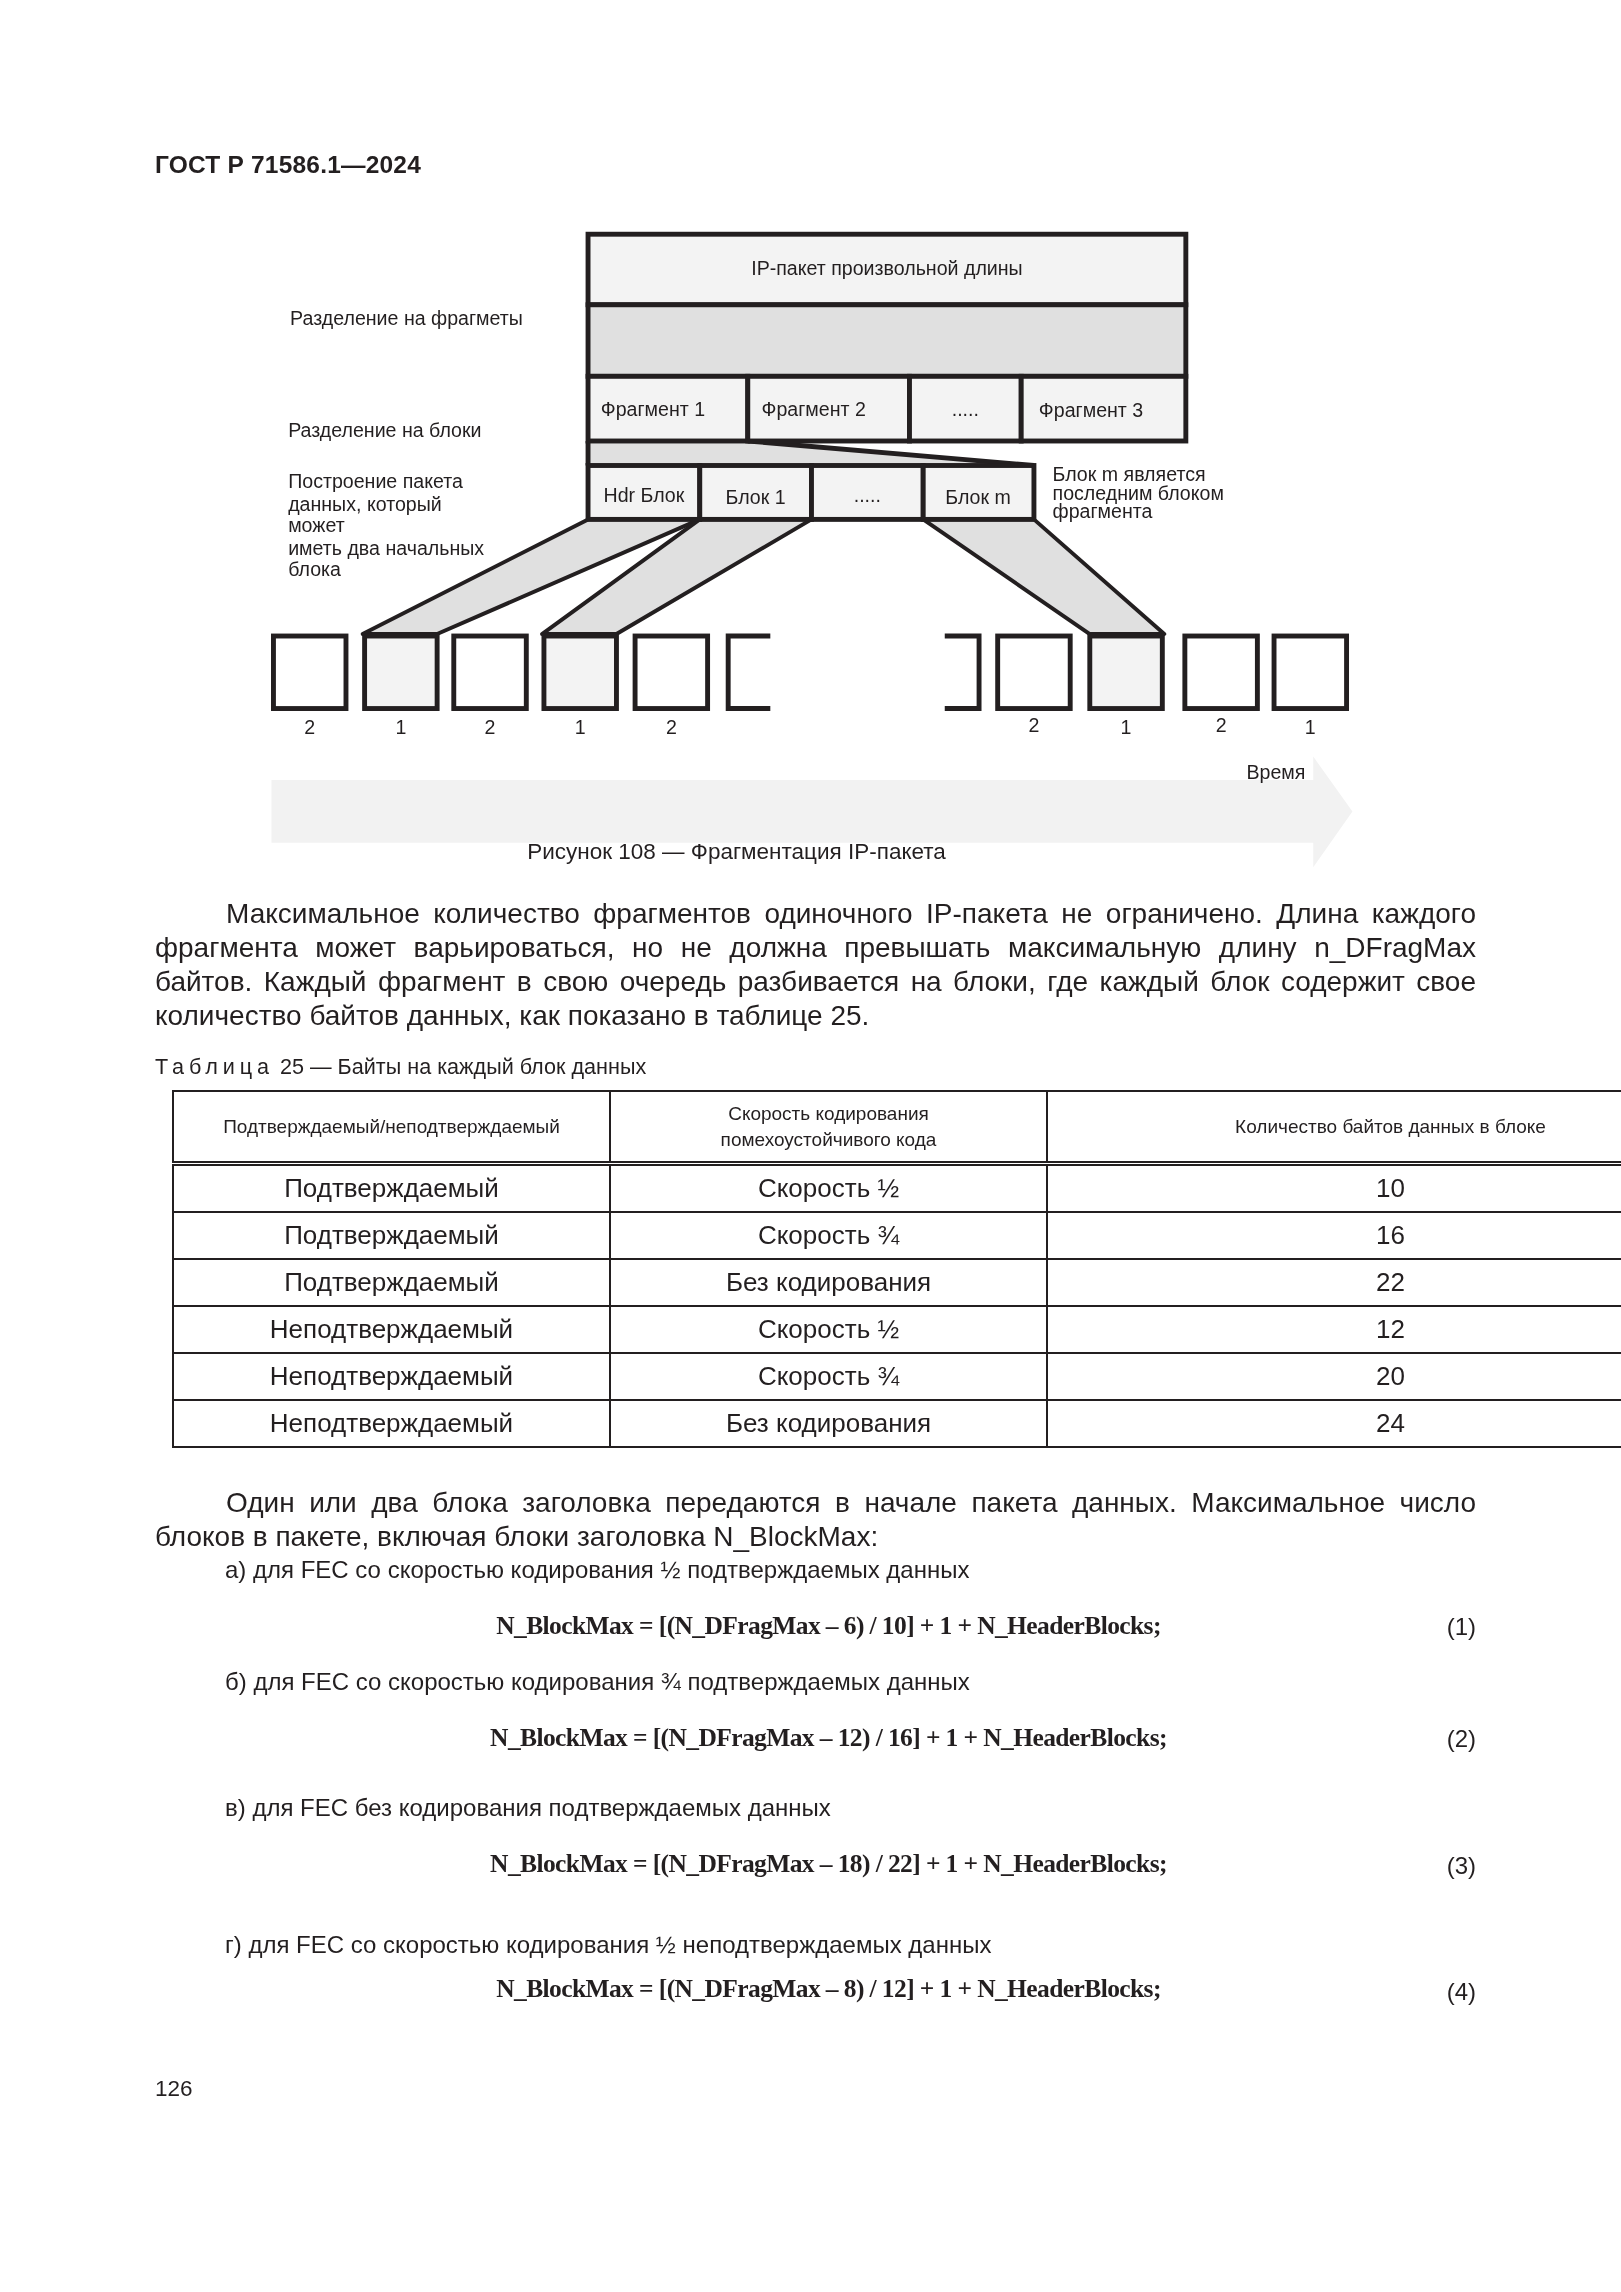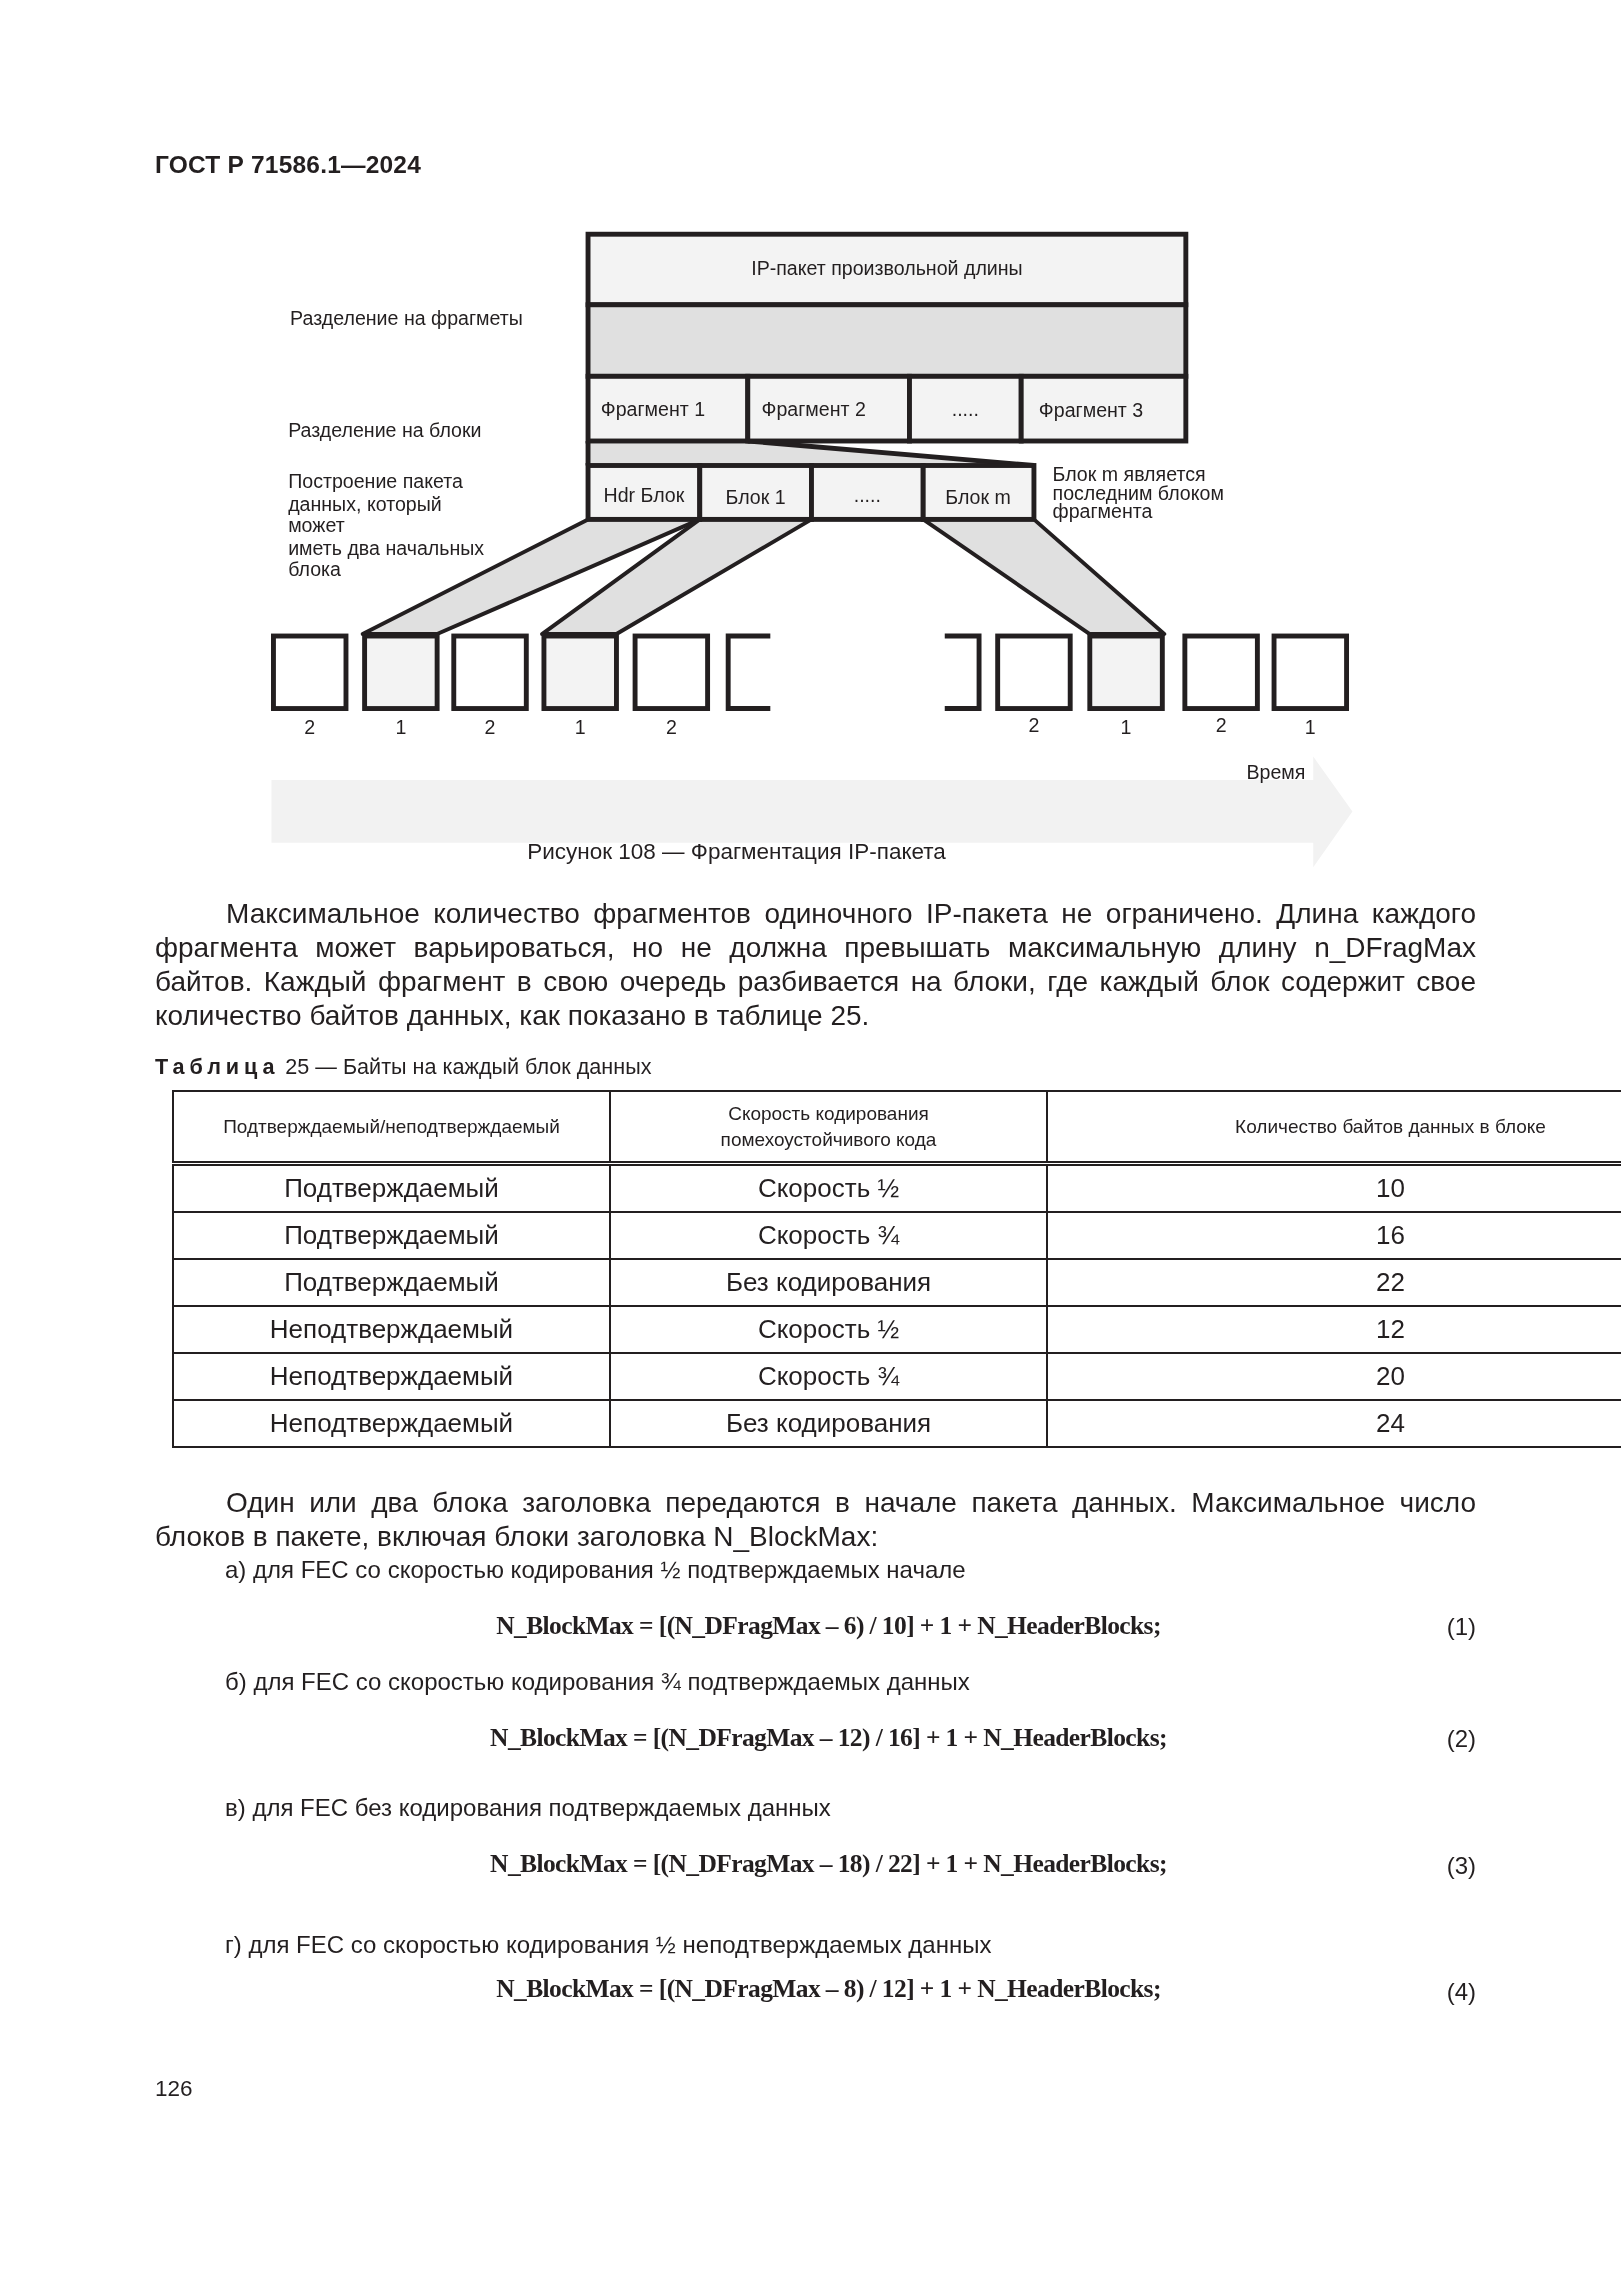--- a/index.html
+++ b/index.html
@@ -6,21 +6,21 @@
   body { width: 1621px; height: 2293px; position: relative; overflow: hidden;
          font-family: "Liberation Sans", "DejaVu Sans", sans-serif; color: #231f20; }
   .abs { position: absolute; }
   .doc-header { left: 155px; top: 151px; font-size: 24.5px; font-weight: bold; letter-spacing: 0.2px; }
   svg#fig { position: absolute; left: 0; top: 0; }
   .fig-text { font-family: "Liberation Sans", sans-serif; fill: #231f20; }
   .caption { left: 0; width: 1473px; top: 839px; text-align: center; font-size: 22.5px; }
   .para { left: 155px; width: 1321px; font-size: 28px; line-height: 34px; text-align: justify; }
   .para .indent { display: inline-block; width: 71px; }
   .table-title { left: 155px; top: 1054px; font-size: 21.6px; }
-  .table-title .spaced { letter-spacing: 4.9px; font-weight: bold; }
+  .table-title .spaced { letter-spacing: 4.9px; }
   table.data { position: absolute; left: 172px; top: 1090px; width: 1563px; border-collapse: collapse; }
   table.data th, table.data td { border: 2.9px solid #231f20; text-align: center; padding: 0; }
   table.data th { height: 69px; font-weight: normal; font-size: 19px; line-height: 25.5px; border-bottom: 5.9px double #231f20; }
   table.data td { height: 45px; font-size: 26px; }
   table.data col.c1 { width: 437px; }
   table.data col.c2 { width: 437px; }
   .list-item { left: 225px; font-size: 24px; }
   .formula { left: 461px; width: 735px; text-align: center; font-family: "Liberation Serif", "DejaVu Serif", serif;
              font-weight: bold; font-size: 25.5px; letter-spacing: -0.6px; }
   .eq-num { right: 145px; font-size: 24px; }
@@ -164,21 +164,21 @@
       <tr>
         <td>Неподтверждаемый</td>
         <td>Без кодирования</td>
         <td>24</td>
       </tr>
     </tbody>
 </table>
 
 <div class="abs para" style="top:1486px;"><span class="indent"></span><span>Один или два блока заголовка передаются в начале пакета данных. Максимальное число блоков в пакете, включая блоки заголовка N_BlockMax:</span></div>
 
-<div class="abs list-item" style="top:1556px;">а) для FEC со скоростью кодирования ½ подтверждаемых начале</div>
+<div class="abs list-item" style="top:1556px;">а) для FEC со скоростью кодирования ½ подтверждаемых данных</div>
 <div class="abs formula" style="top:1611px;">N_BlockMax = [(N_DFragMax – 6) / 10] + 1 + N_HeaderBlocks;</div>
 <div class="abs eq-num" style="top:1613px;">(1)</div>
 
 <div class="abs list-item" style="top:1668px;">б) для FEC со скоростью кодирования ¾ подтверждаемых данных</div>
 <div class="abs formula" style="top:1723px;">N_BlockMax = [(N_DFragMax – 12) / 16] + 1 + N_HeaderBlocks;</div>
 <div class="abs eq-num" style="top:1725px;">(2)</div>
 
 <div class="abs list-item" style="top:1794px;">в) для FEC без кодирования подтверждаемых данных</div>
 <div class="abs formula" style="top:1849px;">N_BlockMax = [(N_DFragMax – 18) / 22] + 1 + N_HeaderBlocks;</div>
 <div class="abs eq-num" style="top:1852px;">(3)</div>

